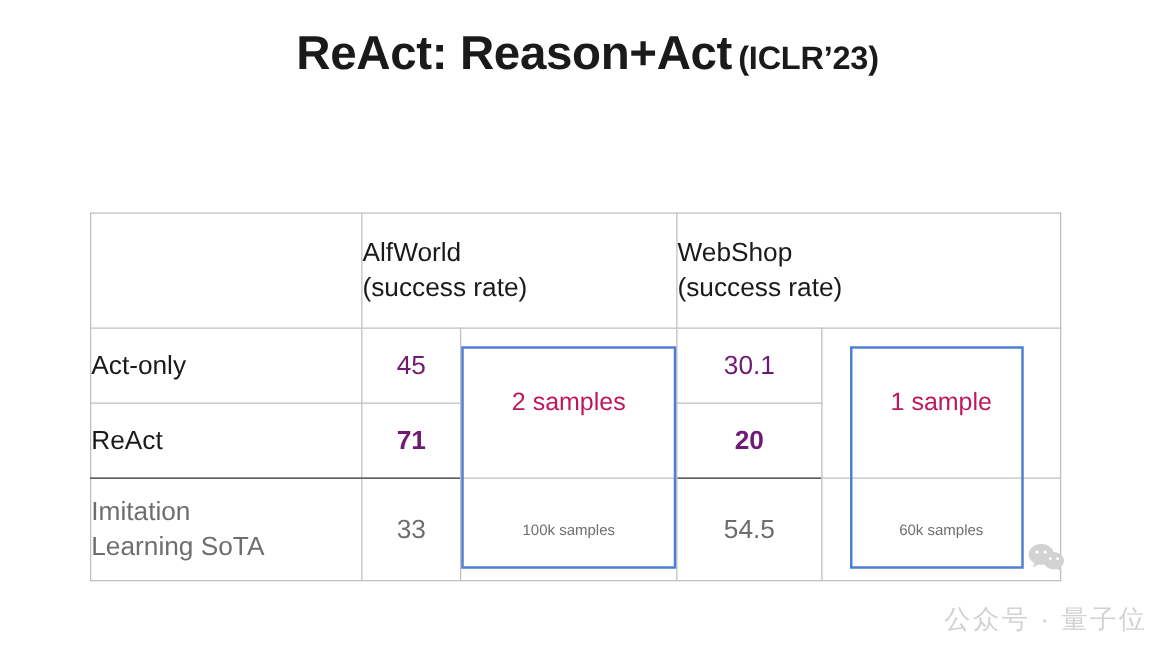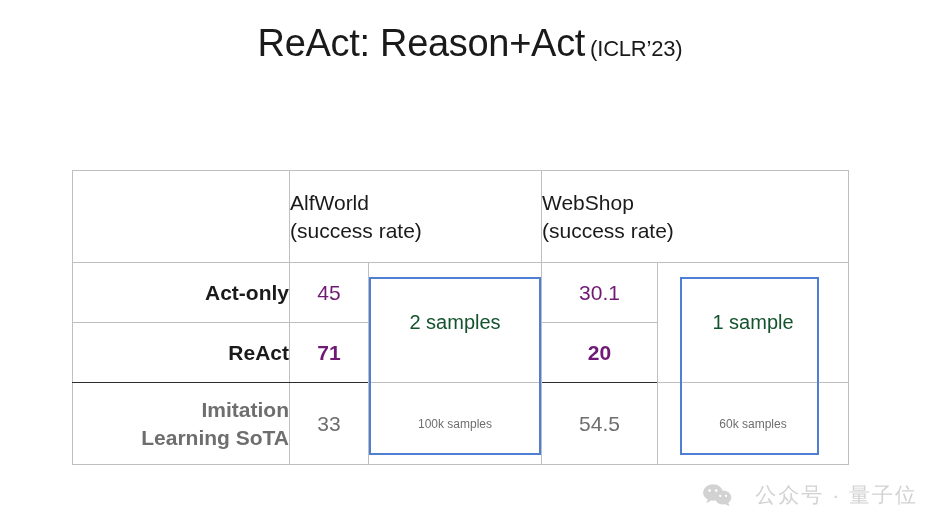--- a/index.html
+++ b/index.html
@@ -20,27 +20,27 @@
     position: absolute;
     left: 0;
     top: 22px;
     width: 940px;
     text-align: center;
     white-space: nowrap;
     color: #1a1a1a;
   }
   .title-main {
     font-size: 38px;
-    font-weight: 400;
+    font-weight: 700;
     letter-spacing: -0.3px;
     margin-top: 28px;
   }
   .title-venue {
-    font-size: 22px;
-    font-weight: 400;
+    font-size: 26px;
+    font-weight: 700;
     letter-spacing: -0.2px;
     margin-left: 5px;
   }
 
   
   .table-wrap {
     position: absolute;
     left: 72px;
     top: 170px;
     width: 776px;
@@ -79,22 +79,21 @@
   
   .row-act { height: 60px; }
   .row-react { height: 60px; }
   .row-imit { height: 82px; }
 
   .cell-label {
     padding-left: 14px;
     font-size: 21px;
     color: #1a1a1a;
     line-height: 1.3;
-    text-align: right;
-    font-weight: bold;
+    text-align: left;
   }
   .cell-num {
     text-align: center;
     font-size: 21px;
     color: #701a75;
   }
   .cell-num.bold { font-weight: bold; }
 
   .cell-smp {
     text-align: center;
@@ -105,21 +104,21 @@
   
   .muted { color: #6e6e6e !important; }
 
   
   .rule-dark { border-bottom: 1.6px solid #2b2b2b !important; }
 
   
   .merged-smp {
     text-align: center;
     font-size: 20px;
-    color: #14532d;
+    color: #be185d;
     margin-top: 32px;
   }
 
   
   .hl-box {
     position: absolute;
     border: 2.5px solid #4f7fd4;
     box-sizing: border-box;
     pointer-events: none;
     background: transparent;
@@ -142,20 +141,21 @@
     position: absolute;
     right: 22px;
     bottom: 12px;
     display: flex;
     align-items: center;
     gap: 23px;
     color: #d2d2d2;
     font-size: 21px;
     letter-spacing: 2px;
     user-select: none;
+    flex-direction: column;
   }
   .wm-icon { display: block; }
 </style>
 </head>
 <body>
 
 <div class="slide-title">
   <span class="title-main">ReAct: Reason+Act</span><span class="title-venue">(ICLR’23)</span>
 </div>
 

